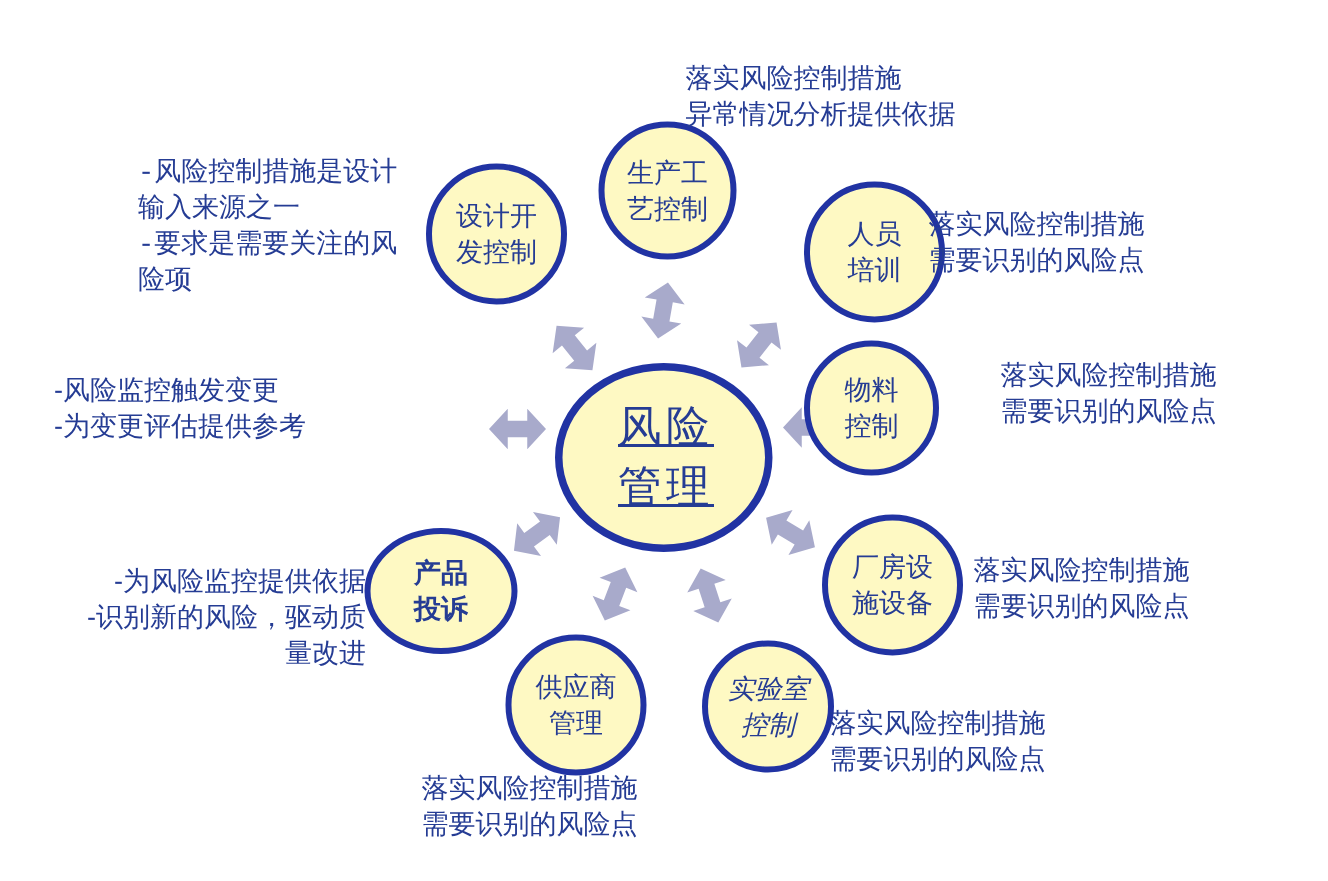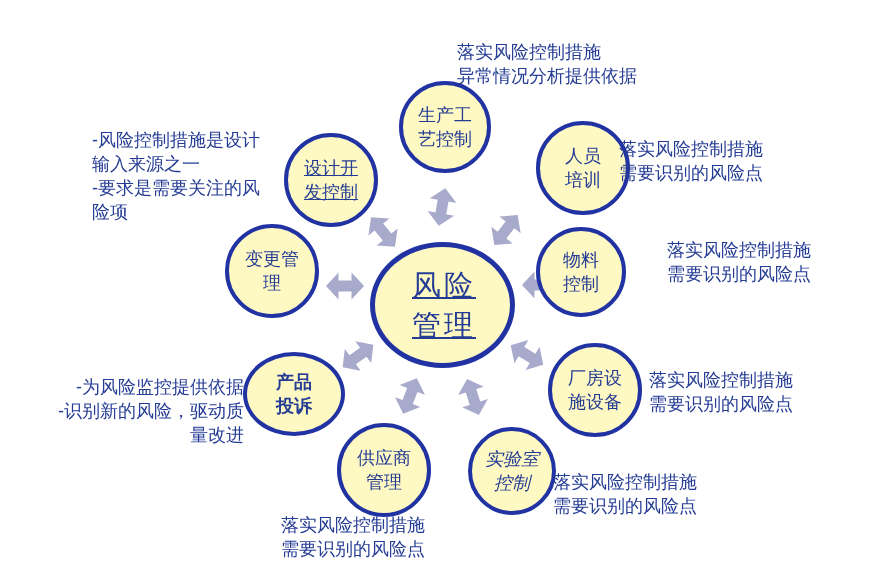--- a/index.html
+++ b/index.html
@@ -14,35 +14,35 @@
     display:flex; align-items:center; justify-content:center;
     text-align:center; white-space:pre-line;
     color:#253c94; font-size:18px; line-height:24px;
   }
   .center-node {
     left:370px; top:242px; width:145px; height:126px;
     border-width:5px; font-size:29px; line-height:40px; letter-spacing:3px;
     padding-left:3px; 
     text-decoration:underline;
   }
-  .node0 { left:284px; top:133px; width:94px; height:94px;text-decoration:underline; }
+  .node0 { left:284px; top:109px; width:94px; height:94px; }
   .node1 { left:399px; top:81px;  width:92px; height:92px; }
   .node2 { left:536px; top:121px; width:94px; height:94px;font-family:Liberation Serif, serif; }
   .node3 { left:225px; top:224px; width:94px; height:94px; }
   .node4 { left:536px; top:227px; width:90px; height:90px; }
   .node5 { left:243px; top:352px; width:102px; height:84px;font-weight:bold; }
   .node6 { left:548px; top:343px; width:94px; height:94px;text-align:center; }
   .node7 { left:337px; top:423px; width:94px; height:94px; }
   .node8 { left:468px; top:427px; width:88px; height:88px;font-style:italic; }
   .note {
     position:absolute; white-space:pre-line;
     color:#253c94; font-size:18px; line-height:24px;
   }
   .note0 { left:457px; top:40px; }
-  .note1 { left:92px;  top:128px; width:206px; }
+  .note1 { left:92px;  top:104px; width:206px;font-family:Liberation Mono, monospace; }
   .note2 { left:36px;  top:248px; }
   .note3 { left:28px;  top:375px; width:216px;text-align:right; }
   .note4 { left:619px; top:137px; }
   .note5 { left:667px; top:238px; }
   .note6 { left:649px; top:368px; }
   .note7 { left:553px; top:470px; }
   .note8 { left:281px; top:513px; }
 </style>
 </head>
 <body>
@@ -66,39 +66,39 @@
 
   <div class="node center-node">风险
 管理</div>
 
   <div class="node node0">设计开
 发控制</div>
   <div class="node node1">生产工
 艺控制</div>
   <div class="node node2">人员
 培训</div>
-  <div class="node node3">变更管
-理</div>
   <div class="node node4">物料
 控制</div>
   <div class="node node5">产品
 投诉</div>
   <div class="node node6">厂房设
 施设备</div>
   <div class="node node7">供应商
 管理</div>
   <div class="node node8">实验室
 控制</div>
 
   <div class="note note0">落实风险控制措施
 异常情况分析提供依据</div>
   <div class="note note1">-风险控制措施是设计
 输入来源之一
 -要求是需要关注的风
 险项</div>
+  <div class="note note2">-风险监控触发变更
+-为变更评估提供参考</div>
   <div class="note note3">-为风险监控提供依据
 -识别新的风险，驱动质
 量改进</div>
   <div class="note note4">落实风险控制措施
 需要识别的风险点</div>
   <div class="note note5">落实风险控制措施
 需要识别的风险点</div>
   <div class="note note6">落实风险控制措施
 需要识别的风险点</div>
   <div class="note note7">落实风险控制措施

